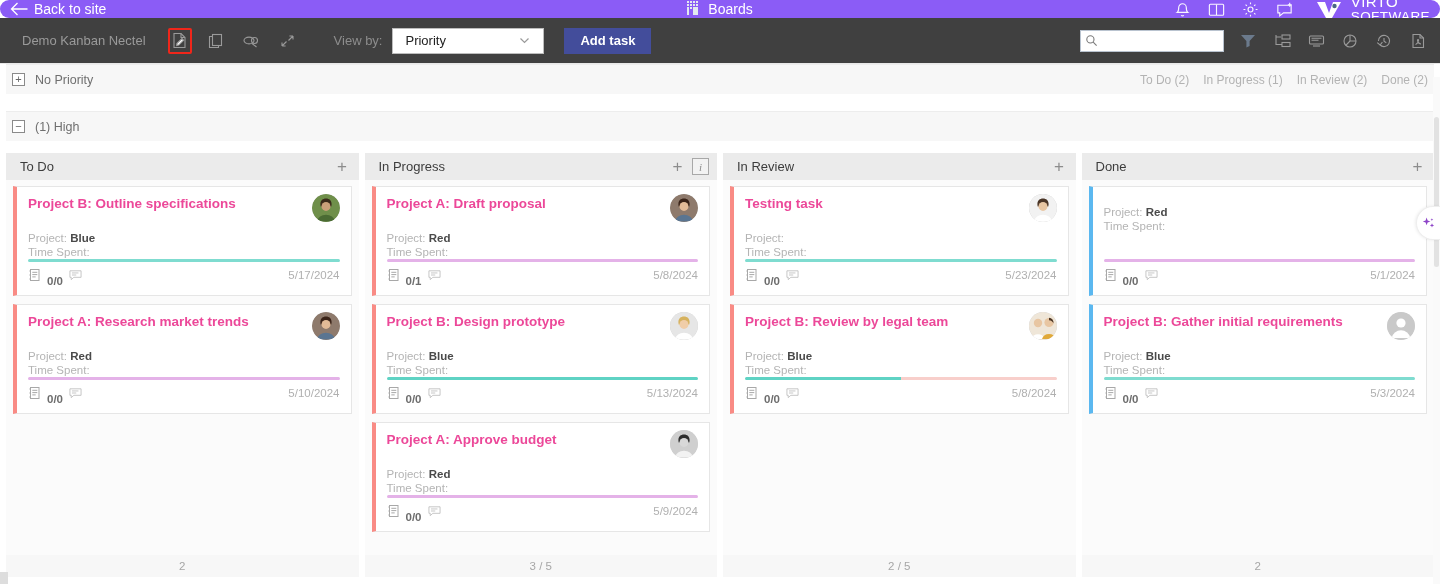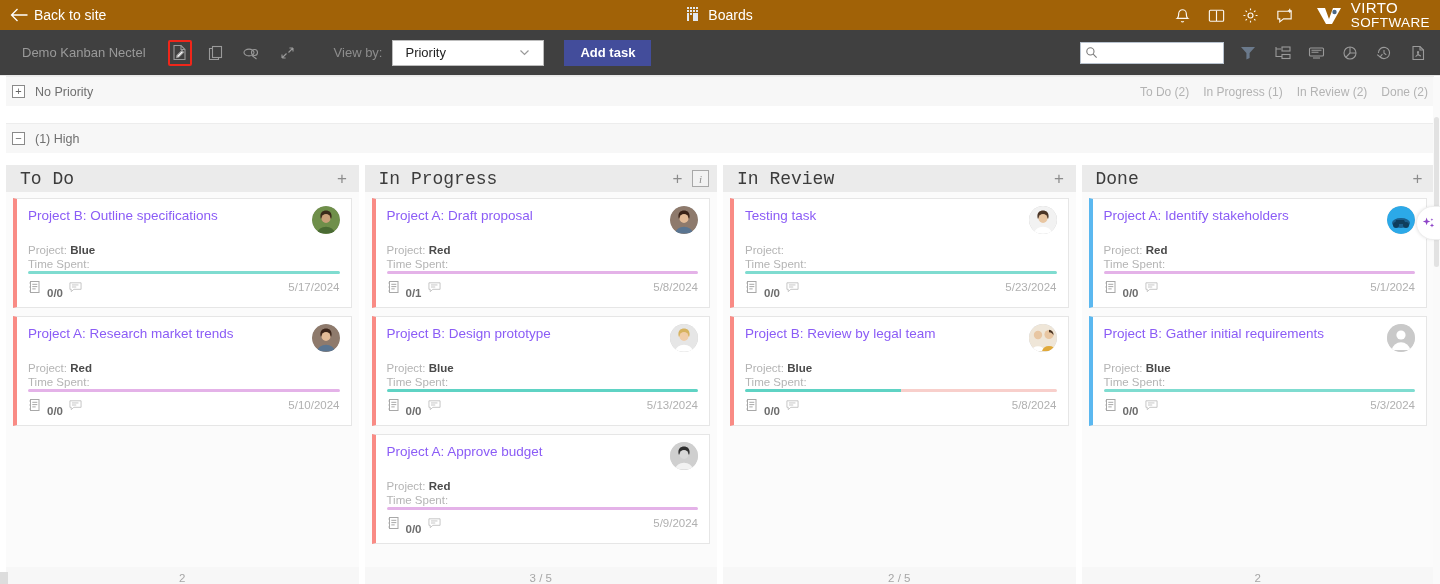--- a/index.html
+++ b/index.html
@@ -6,22 +6,22 @@
   html,body { width:1440px; height:584px; overflow:hidden; }
   body {
     font-family: "Liberation Sans", sans-serif;
     background:#ffffff;
     color:#333;
     font-size:13px;
   }
 
   
   .topbar {
-    height:30px; background:#a16207; display:flex; align-items:center;
-    position:relative; color:#fff;
+    height:18px; background:#8b5cf6; display:flex; align-items:center;
+    position:relative; color:#fff;border-radius:13px;
   }
   .back-link {
     display:flex; align-items:center; gap:6px; padding-left:10px;
     font-size:14px; color:#fff; cursor:pointer;
   }
   .back-arrow { width:18px; height:14px; display:block; }
   .topbar-center {
     position:absolute; left:0; right:0; top:0; bottom:0;
     display:flex; align-items:center; justify-content:center;
     gap:7px; pointer-events:none; font-size:14px;
@@ -95,21 +95,21 @@
 
   
   .board {
     display:flex; gap:6px; padding:0 6px; margin-top:12px; height:424px;
   }
   .column { flex:1 1 0; display:flex; flex-direction:column; min-width:0; }
   .col-head {
     height:27px; background:#ebebeb; display:flex; align-items:center;
     padding:0 8px 0 14px; gap:6px;
   }
-  .col-title { font-size:18px; color:#3c3c3c;font-family:Liberation Mono, monospace; }
+  .col-title { font-size:13px; color:#3c3c3c; }
   .col-head-actions { margin-left:auto; display:flex; align-items:center; gap:6px; }
   .plus-btn {
     width:17px; height:17px; display:flex; align-items:center; justify-content:center;
     color:#8c8c8c; font-size:17px; line-height:1; cursor:pointer; font-weight:300;
   }
   .info-btn {
     width:17px; height:17px; border:1px solid #a8a8a8; display:flex;
     align-items:center; justify-content:center; color:#8c8c8c; font-size:11px;
     cursor:pointer; background:#f2f2f2; font-style:italic; font-family:"Liberation Serif", serif;
   }
@@ -123,21 +123,21 @@
   }
 
   
   .card {
     background:#fff; border:1px solid #e6e6e6; border-left-width:4px;
     height:110px; padding:9px 11px 0 11px; position:relative; cursor:pointer;
     display:flex; flex-direction:column;
   }
   .card-top { display:flex; align-items:flex-start; }
   .card-title {
-    font-size:13.5px; font-weight:normal; color:#8b5cf6; line-height:1.25;
+    font-size:13.5px; font-weight:bold; color:#ec4899; line-height:1.25;
     padding-right:8px; flex:1;
   }
   .avatar {
     width:28px; height:28px; border-radius:50%; flex:0 0 28px;
     overflow:hidden; position:relative; margin-top:-2px; background:#d3d3d3;
   }
   .avatar svg, .avatar .av-inner { display:block; width:100%; height:100%; }
   .card-meta { margin-top:9px; font-size:11.5px; color:#b4b4b4; line-height:1.22; }
   .card-meta b { color:#4a4a4a; font-weight:bold; }
   .progress {
@@ -661,32 +661,20 @@
     </div>
     <div class="column">
       <div class="col-head">
         <span class="col-title">Done</span>
         <span class="col-head-actions">
           <span class="plus-btn">+</span>
         </span>
       </div>
       <div class="col-body">
         <div class="card" style="border-left-color:#5bb8f0">
-          <div class="card-top">
-            <div class="card-title">Project A: Identify stakeholders</div>
-            <div class="avatar">
-              <svg viewBox="0 0 28 28">
-                <circle cx="14" cy="14" r="14" fill="#2ca9e8"></circle>
-                <ellipse cx="14" cy="17" rx="9" ry="5" fill="#1b5e8c"></ellipse>
-                <circle cx="9" cy="19" r="3" fill="#0f3d5c"></circle>
-                <circle cx="19" cy="19" r="3" fill="#0f3d5c"></circle>
-                <path d="M9 14h8l2 4H8z" fill="#0f3d5c"></path>
-              </svg>
-            </div>
-          </div>
           <div class="card-meta">
             <div><span>Project:</span> <b>Red</b></div>
             <div><span>Time Spent:</span> <b></b></div>
           </div>
           <div class="progress">
             <span style="width:100%;background:#e4b2e8"></span>
           </div>
           <div class="card-foot">
             <span>
               <svg class="cf-icon" viewBox="0 0 13 14" fill="none" stroke="#a8a8a8" stroke-width="1">

